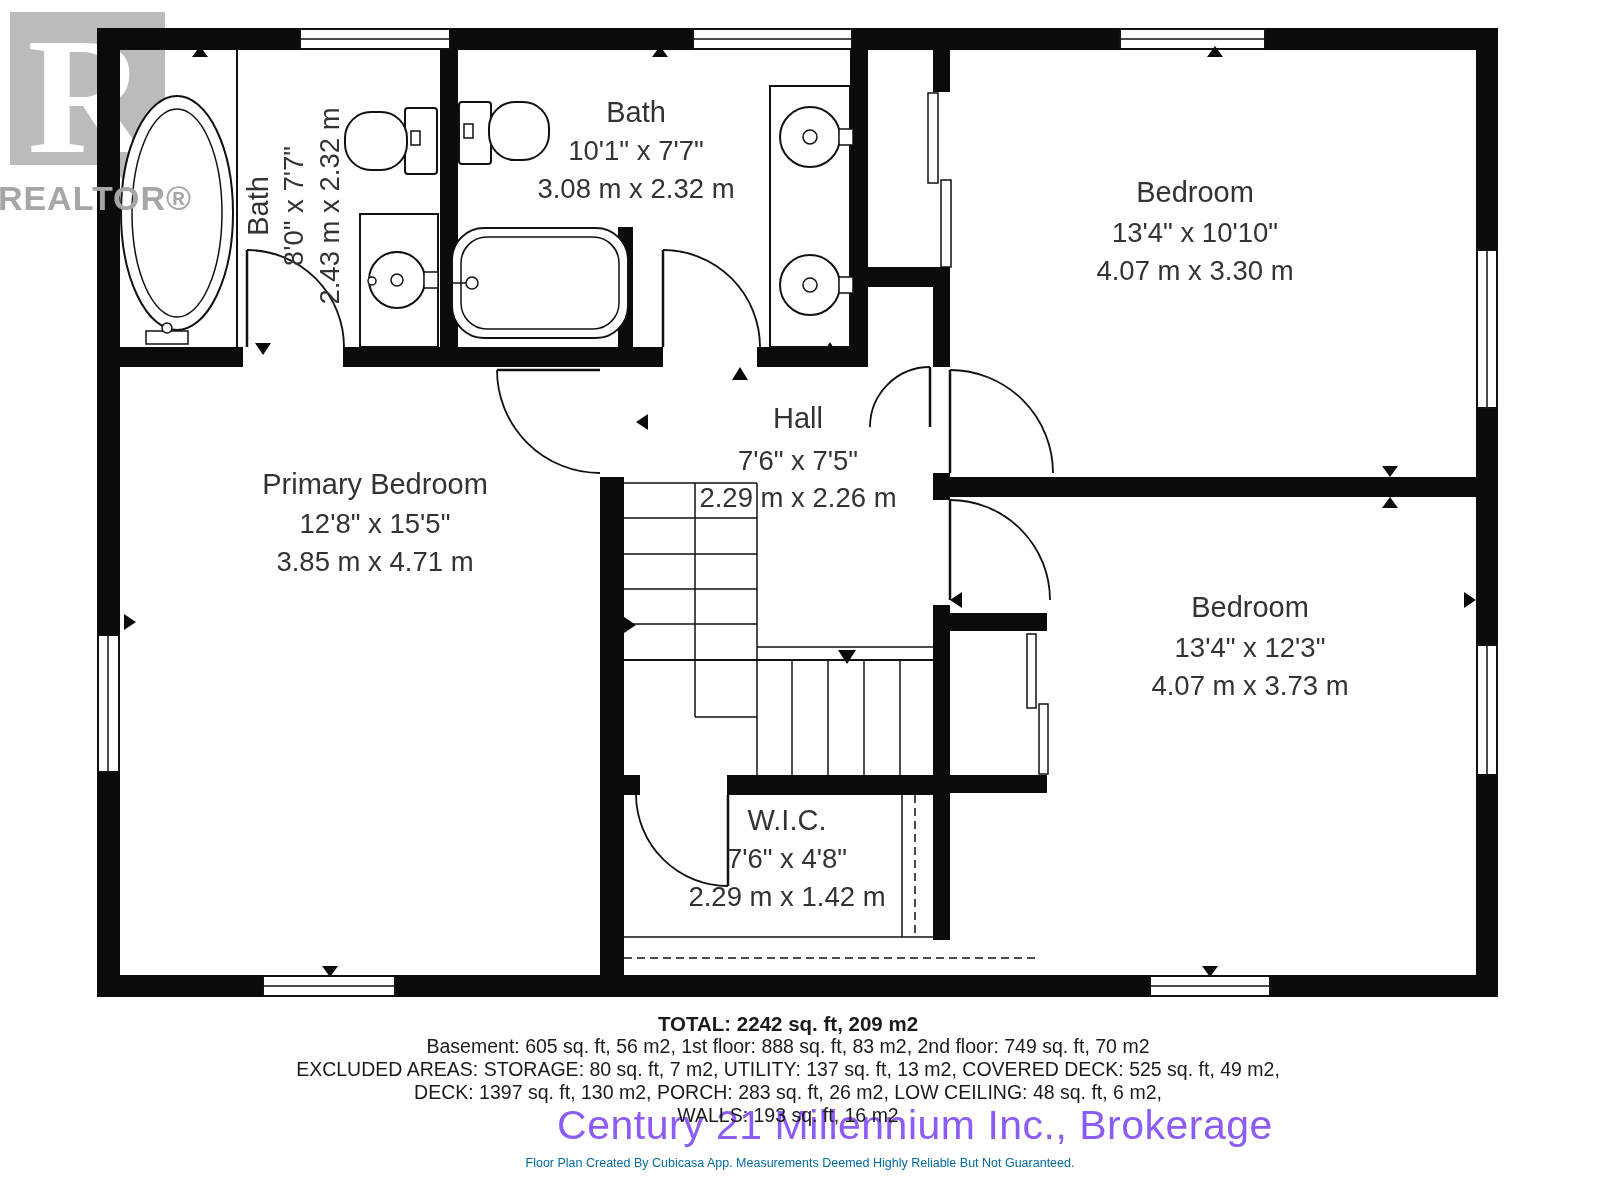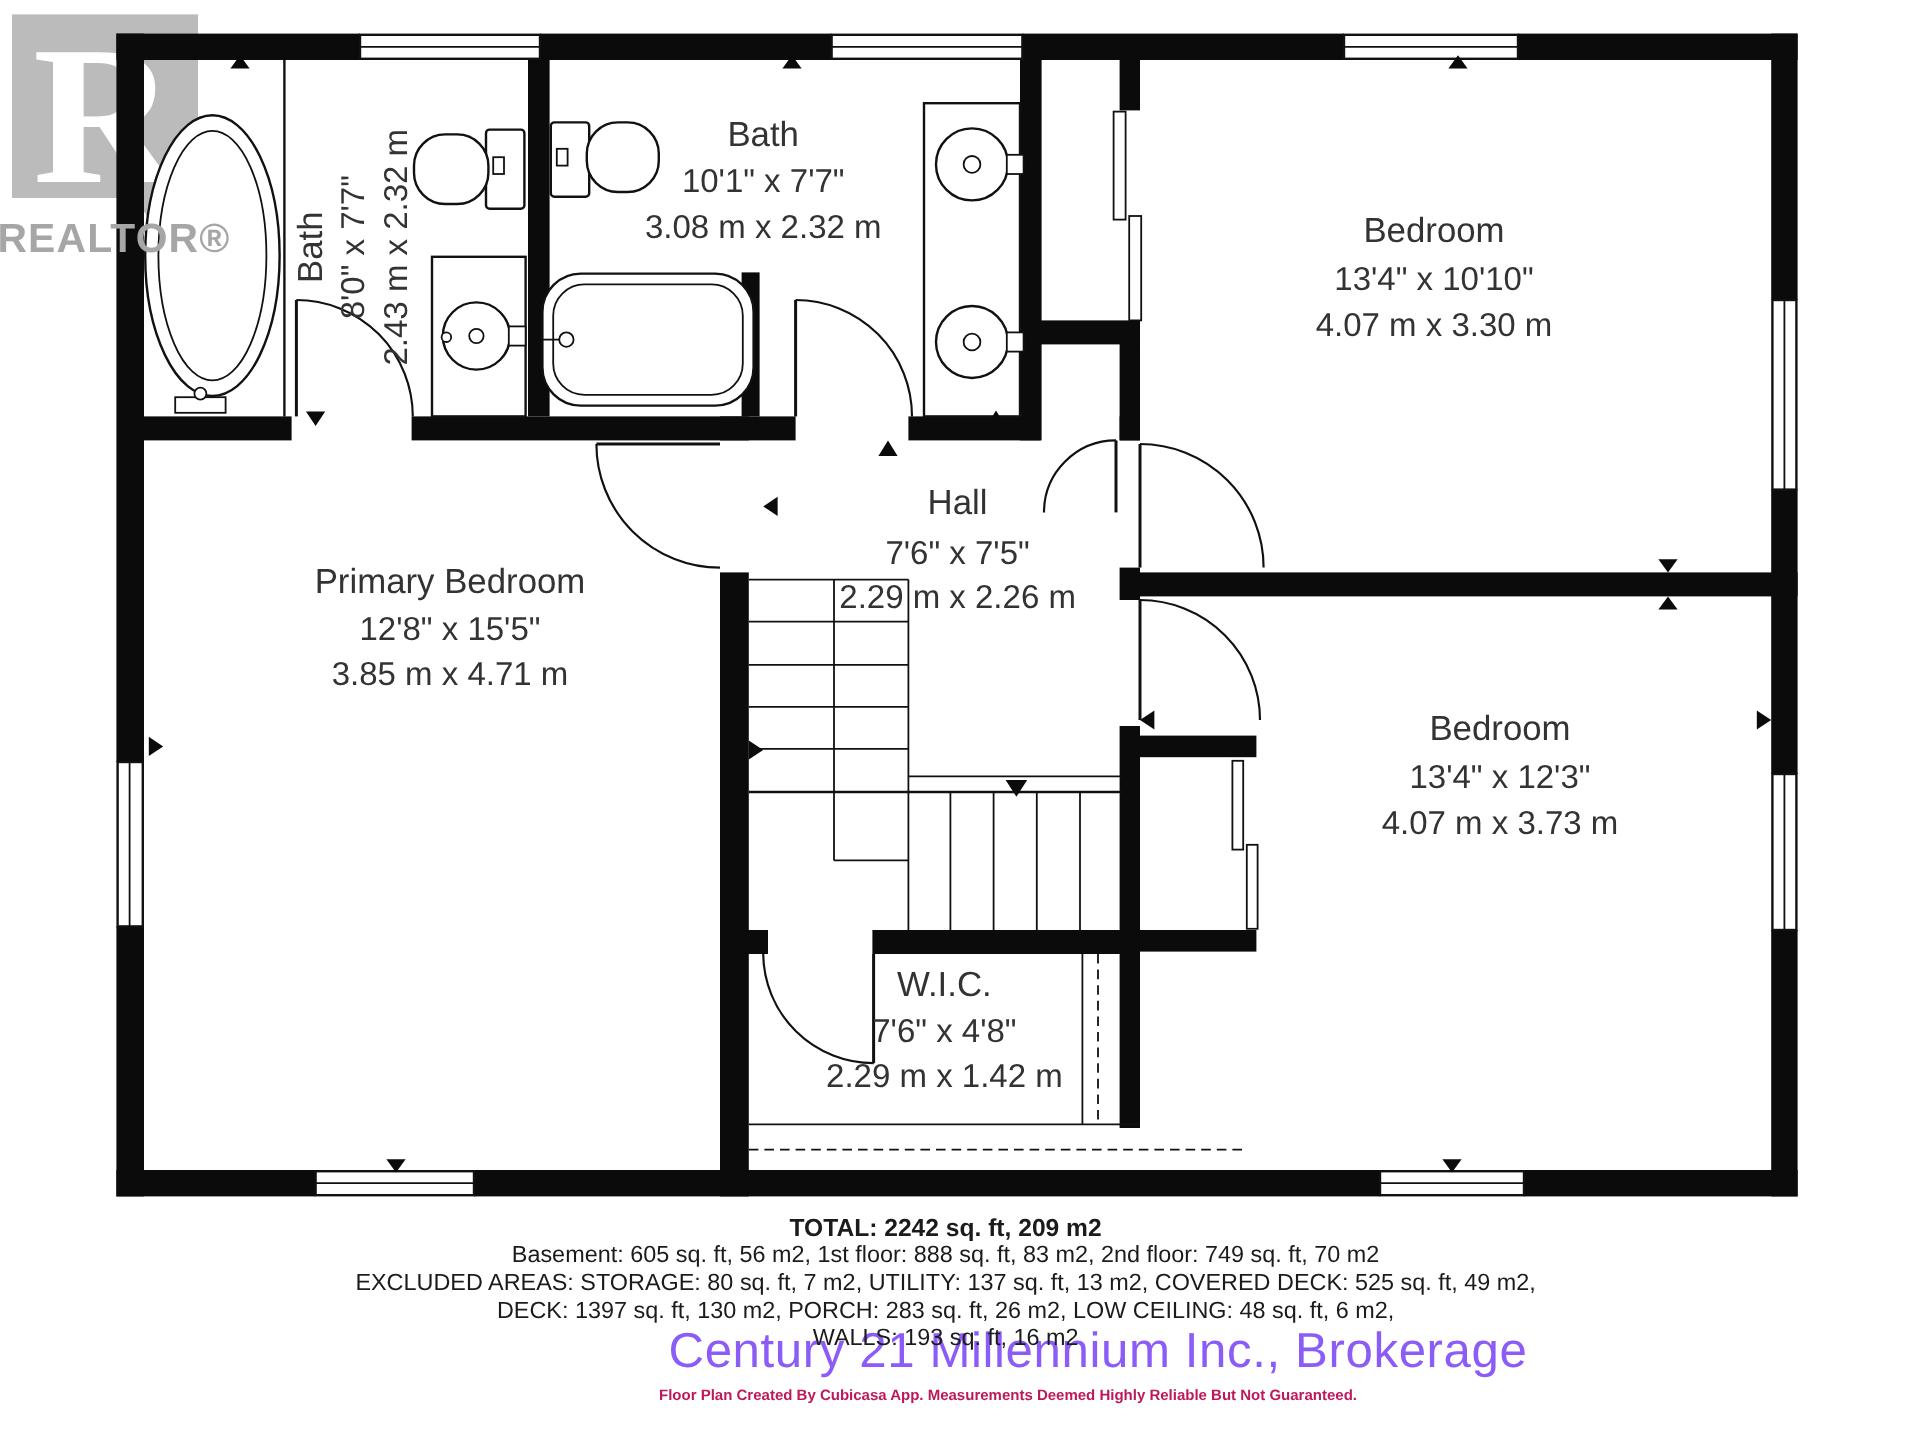--- a/index.html
+++ b/index.html
@@ -4,22 +4,22 @@
 <style>
   html,body{margin:0;padding:0;background:#ffffff;}
   .page{position:relative;width:1600px;height:1200px;background:#ffffff;overflow:hidden;
         font-family:"Liberation Sans",sans-serif;}
   svg{position:absolute;top:0;left:0;}
   .watermark{position:absolute;top:1102px;left:915px;transform:translateX(-50%);
              font-size:41px;color:#8b5cf6;white-space:nowrap;letter-spacing:.5px;}
   .summary{position:absolute;top:1012px;left:-12px;width:1600px;text-align:center;
            font-size:19.5px;color:#1b1b1b;line-height:23px;}
   .summary .total{font-weight:bold;font-size:20.5px;}
-  .fineprint{position:absolute;top:1156px;left:840px;transform:translateX(-50%);
-             font-size:12.5px;font-weight:bold;color:#be185d;white-space:nowrap;}
+  .fineprint{position:absolute;top:1156px;left:800px;transform:translateX(-50%);
+             font-size:12.5px;font-weight:normal;color:#0369a1;white-space:nowrap;}
   .roomname{font-size:29px;fill:#333333;}
   .roomdim{font-size:27.5px;fill:#333333;}
 </style>
 </head>
 <body>
 
 <div class="page">
 
 <svg width="1600" height="1200" viewBox="0 0 1600 1200">
 

